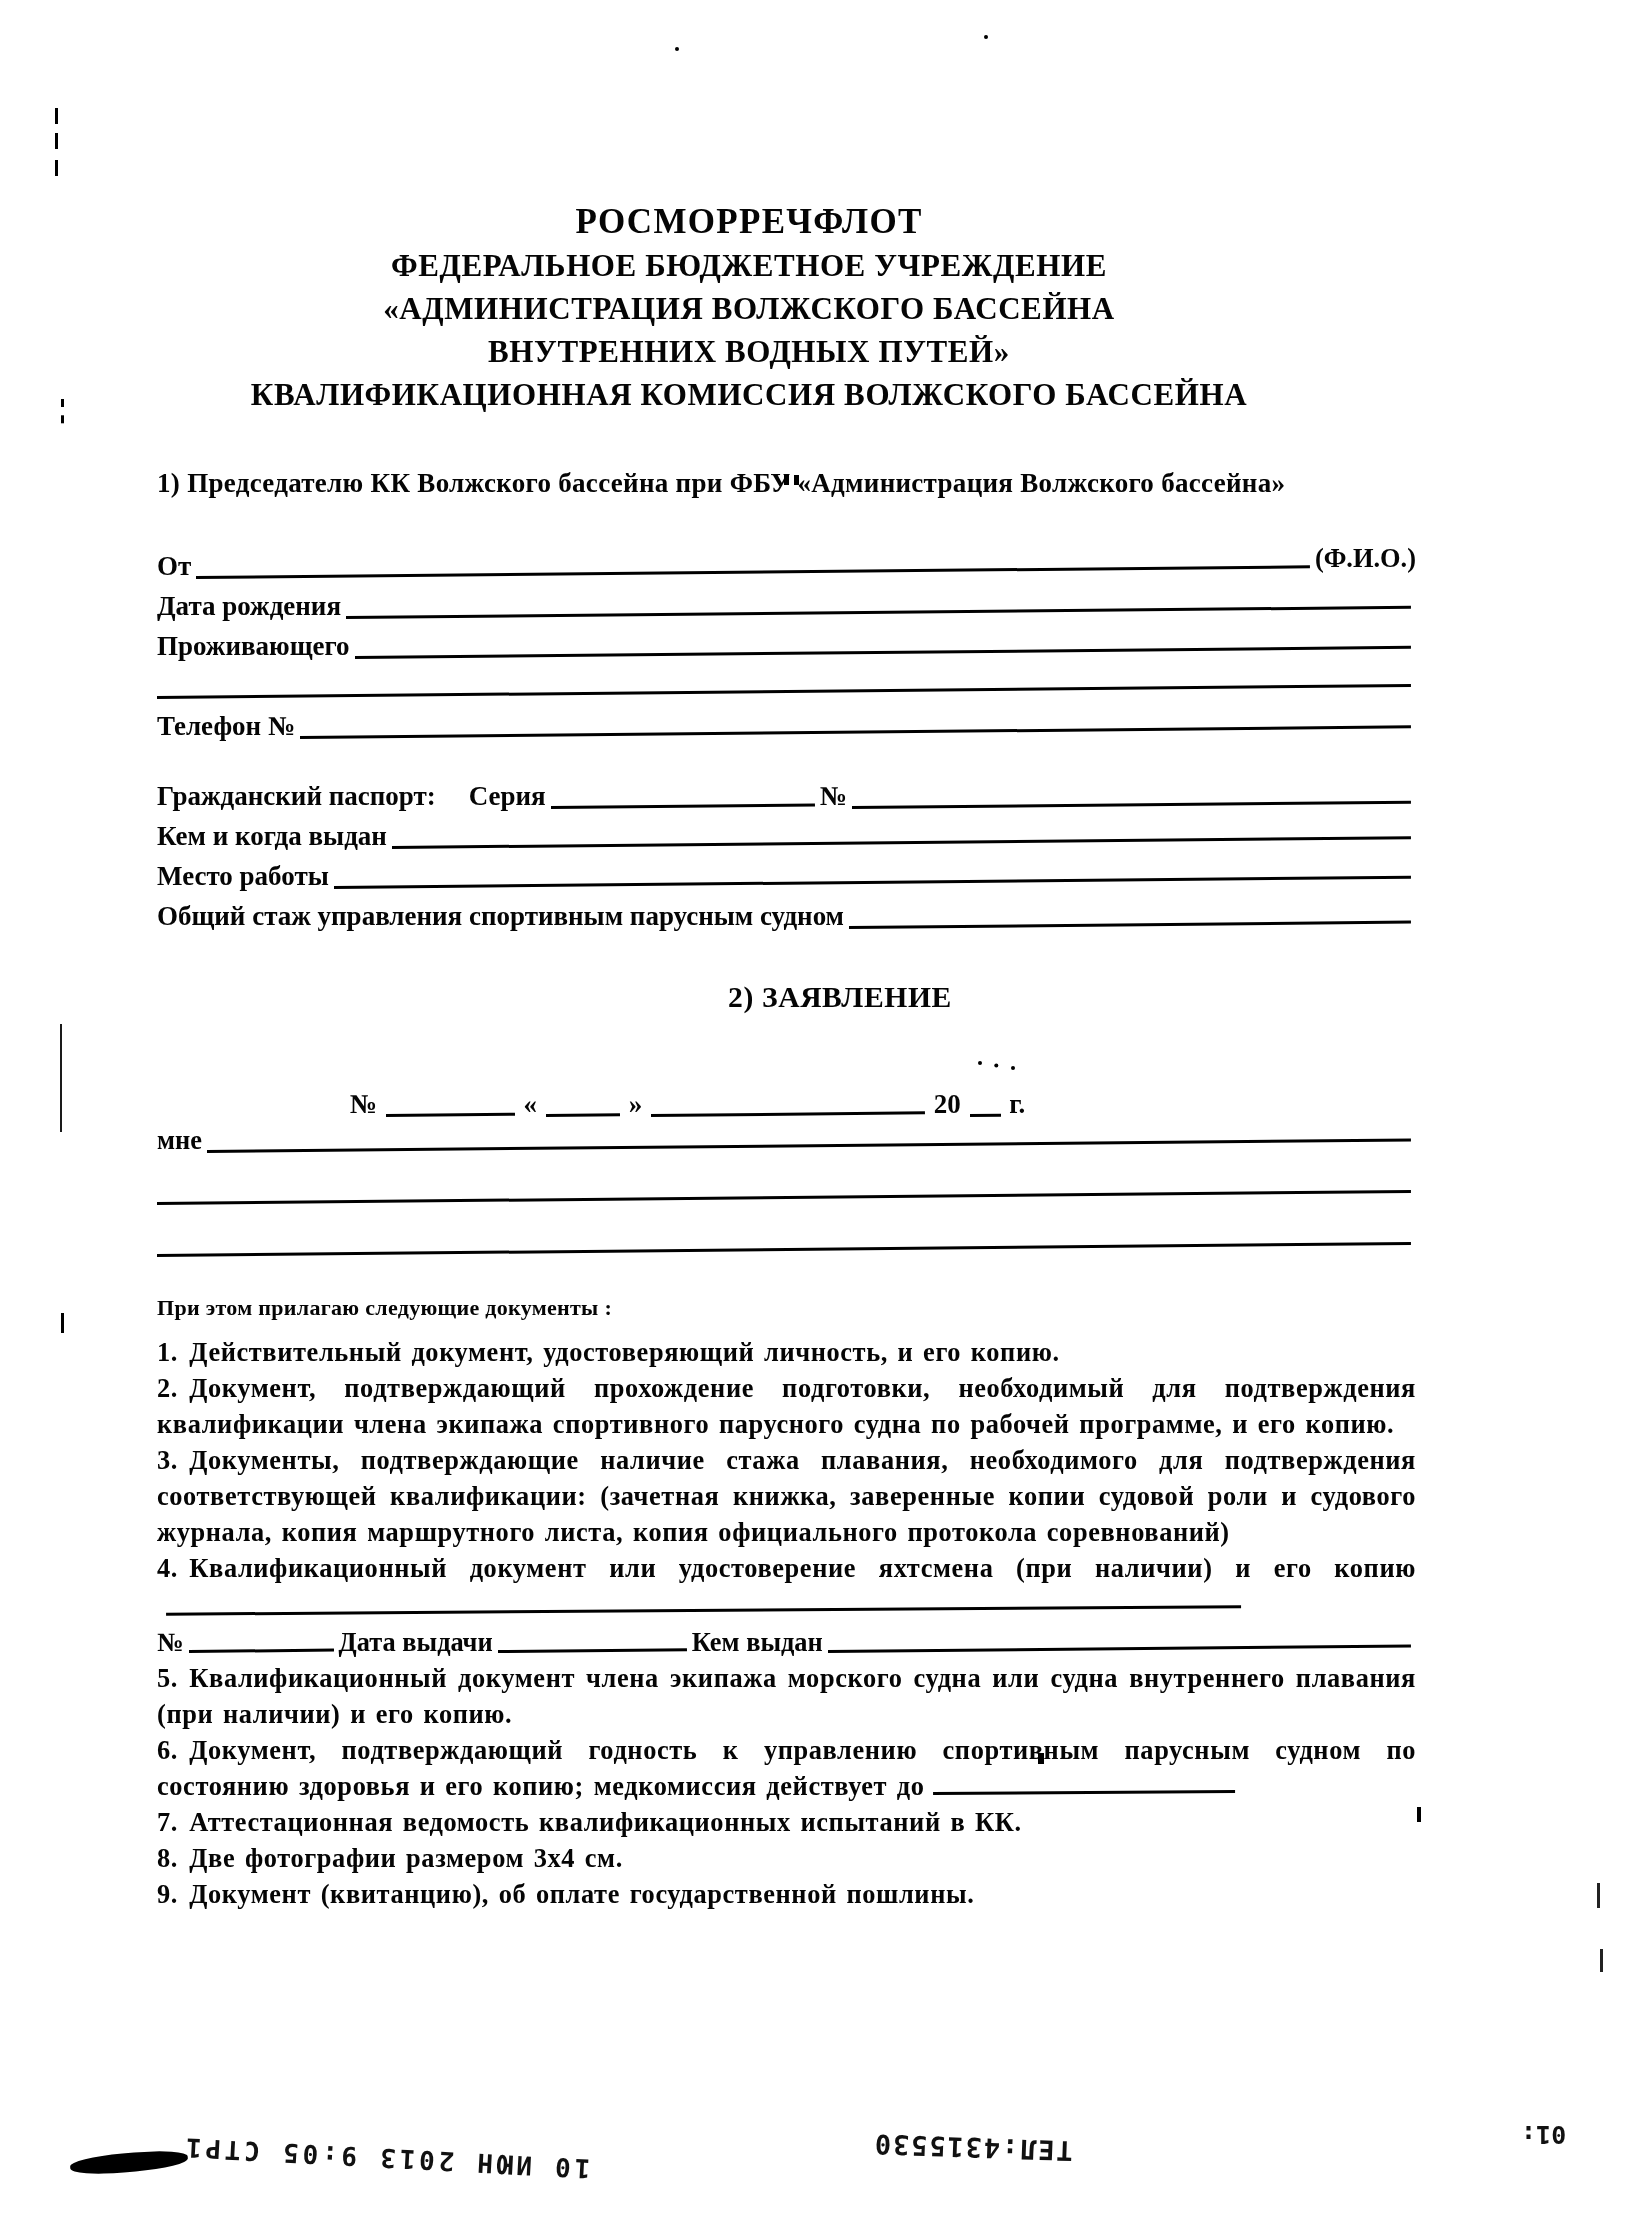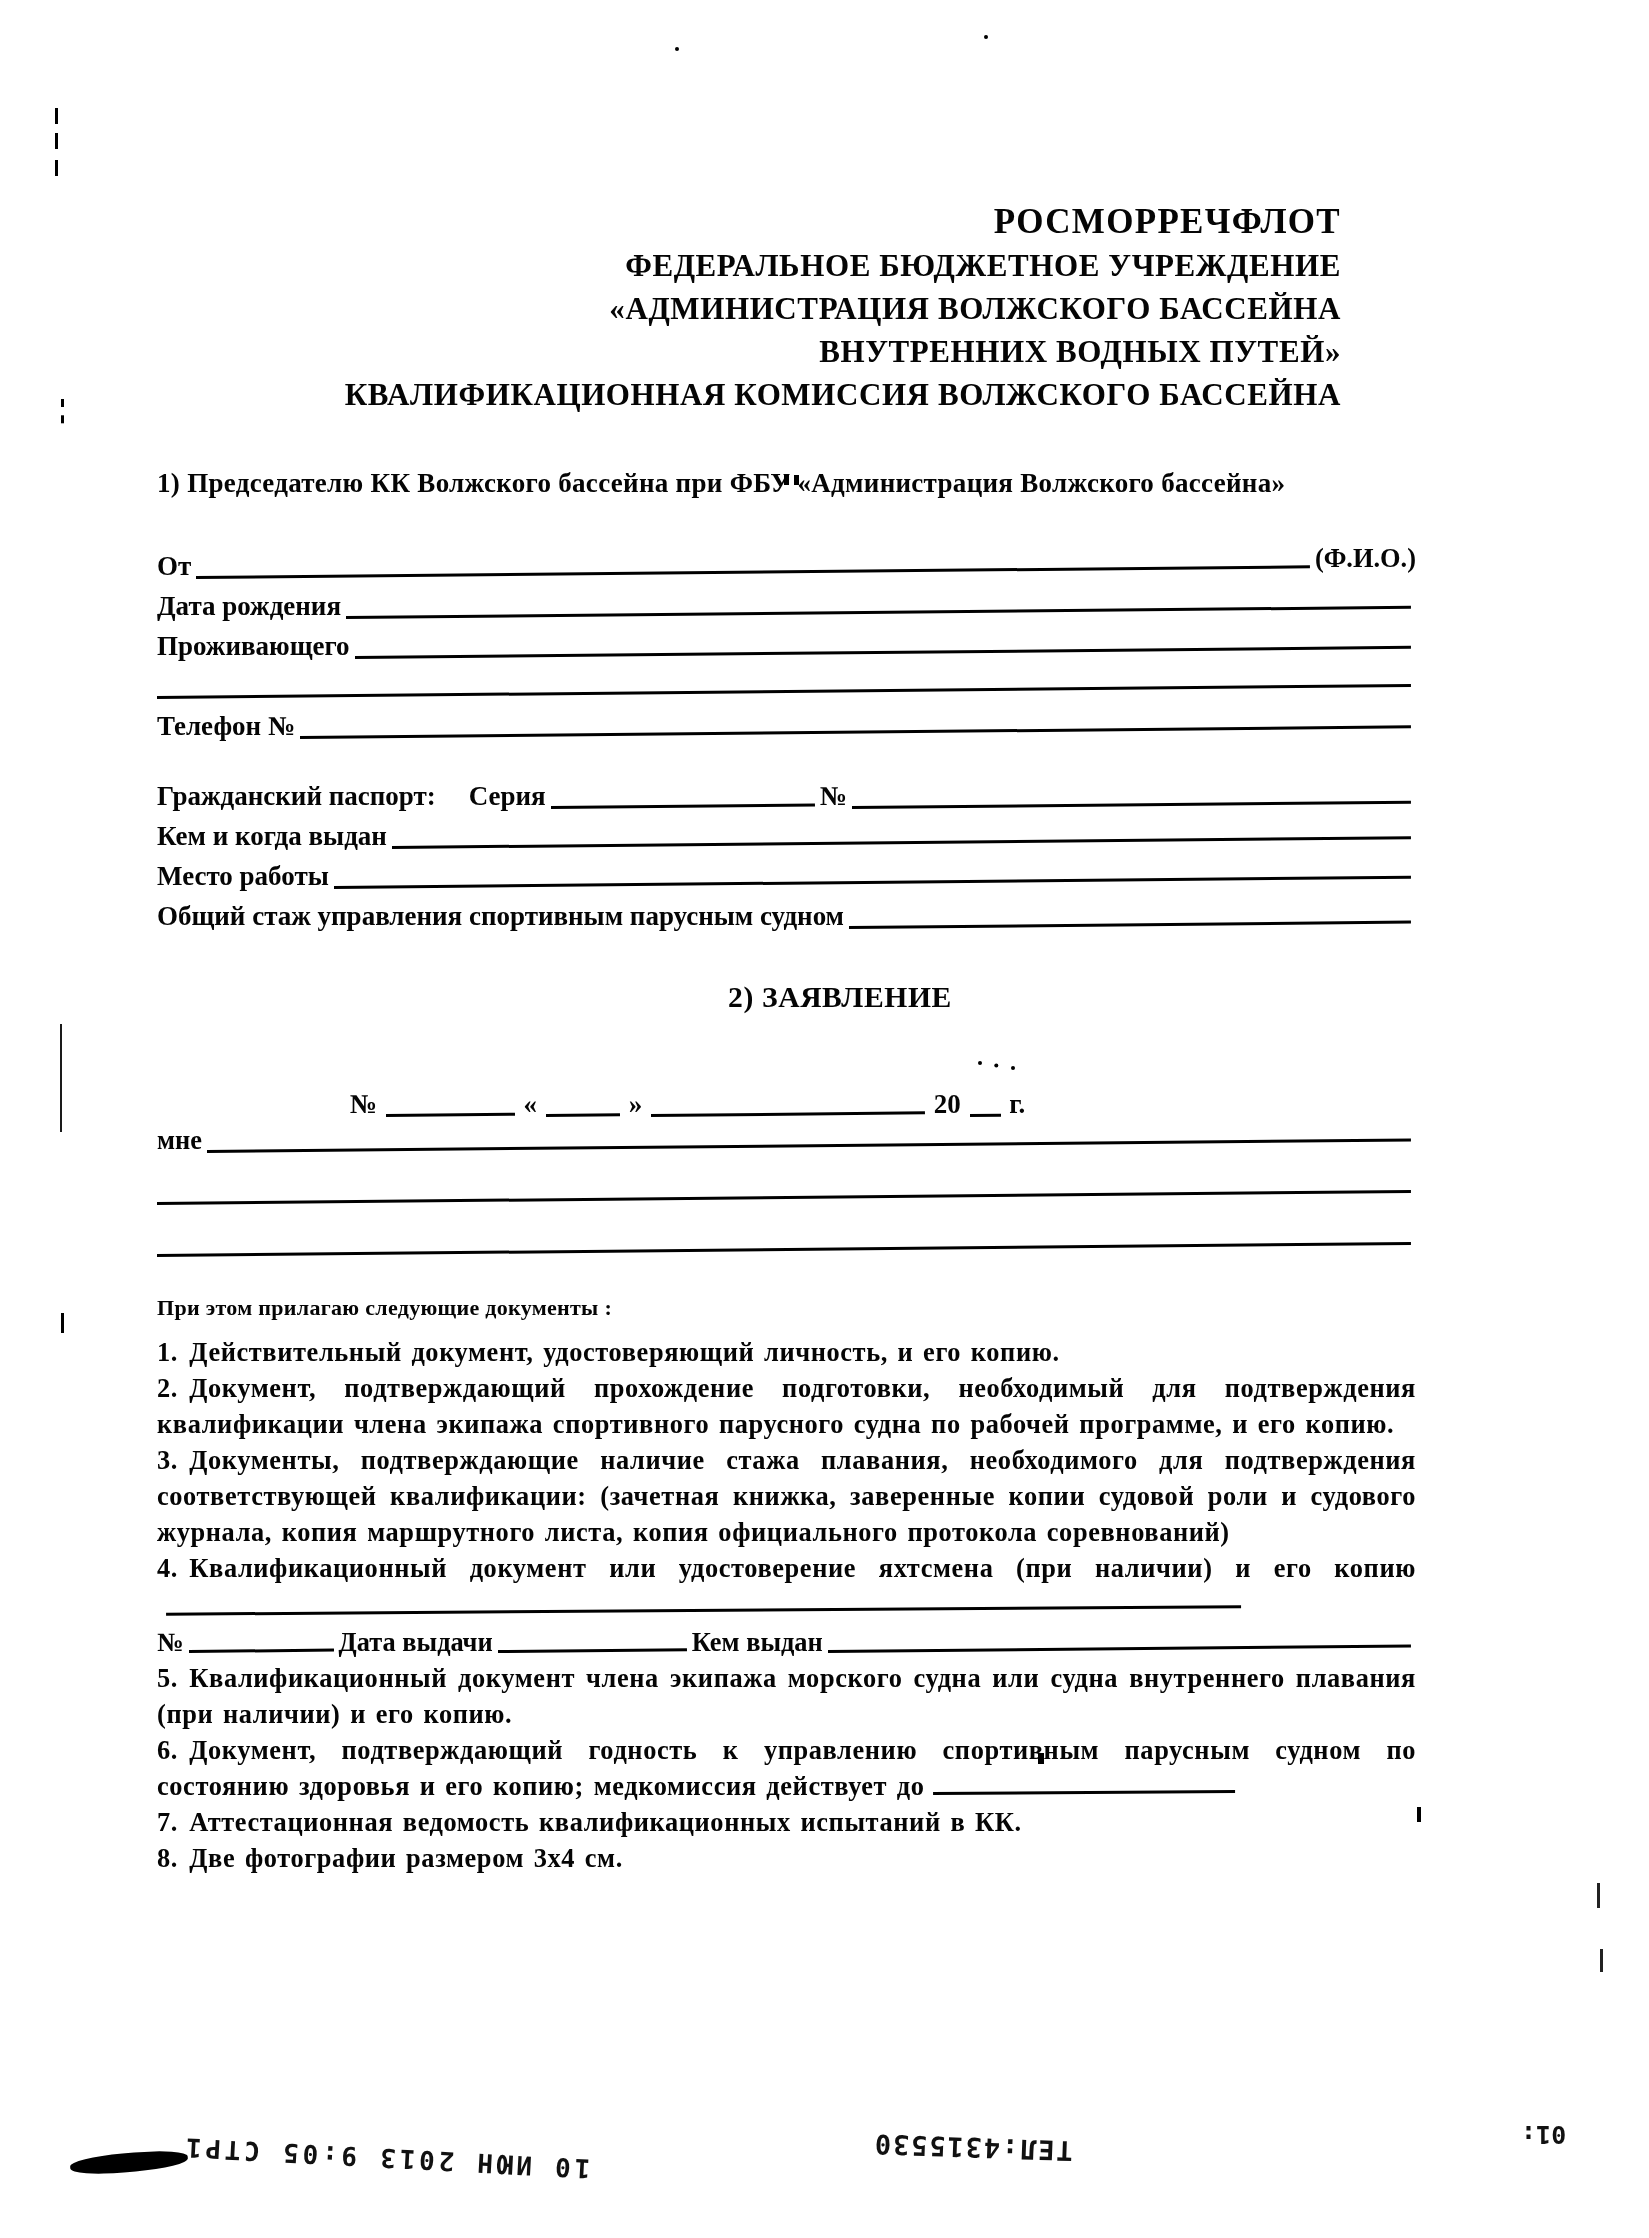--- a/index.html
+++ b/index.html
@@ -11,21 +11,21 @@
     color:#050505;
     font-weight:700;
     overflow:hidden;
   }
   .sheet{
     position:absolute;inset:0;
     padding:200px 233px 0 157px;
     box-sizing:border-box;
   }
   
-  .header{text-align:right;padding-right:75px;}
+  .header{text-align:center;padding-right:75px;}
   .header .h1{font-size:35px;line-height:44px;letter-spacing:1.3px;}
   .header .h2{font-size:31px;line-height:43px;letter-spacing:0.6px;}
   
   .addressee{margin-top:50px;font-size:27px;line-height:35px;letter-spacing:0.3px;}
   
   .field-row{display:flex;align-items:flex-end;margin-top:0;height:40px;}
   .field-row .lbl{font-size:27px;line-height:38px;white-space:nowrap;}
   .ul{border-bottom:3.8px solid #000;margin:0 5px 6.3px 5px;
       transform:rotate(-0.55deg);transform-origin:left bottom;}
   .ul.grow{flex:1 1 auto;}
@@ -191,20 +191,21 @@
       </div>
 
       <p class="doc"><span class="num">5.</span><span>Квалификационный документ члена экипажа морского судна или судна внутреннего плавания (при наличии) и его копию.</span></p>
 
       <p class="doc"><span class="num">6.</span><span>Документ, подтверждающий годность к управлению спортивным парусным судном по состоянию здоровья и его копию; медкомиссия действует до</span><span class="iul" style="width:302px;"></span></p>
 
       <p class="doc"><span class="num">7.</span><span>Аттестационная ведомость квалификационных испытаний в  КК.</span></p>
 
       <p class="doc"><span class="num">8.</span><span>Две фотографии размером 3х4 см.</span></p>
 
+      <p class="doc"><span class="num">9.</span><span>Документ (квитанцию), об оплате государственной пошлины.</span></p>
 
     </div>
   </div>
 
   <div class="fax page-info">10 ИЮН 2013  9:05    СТР1</div>
   <div class="fax tel">ТЕЛ:4315530</div>
   <div class="fax corner">01:</div>
 
   <div class="mark m1"></div>
   <div class="mark m2"></div>

